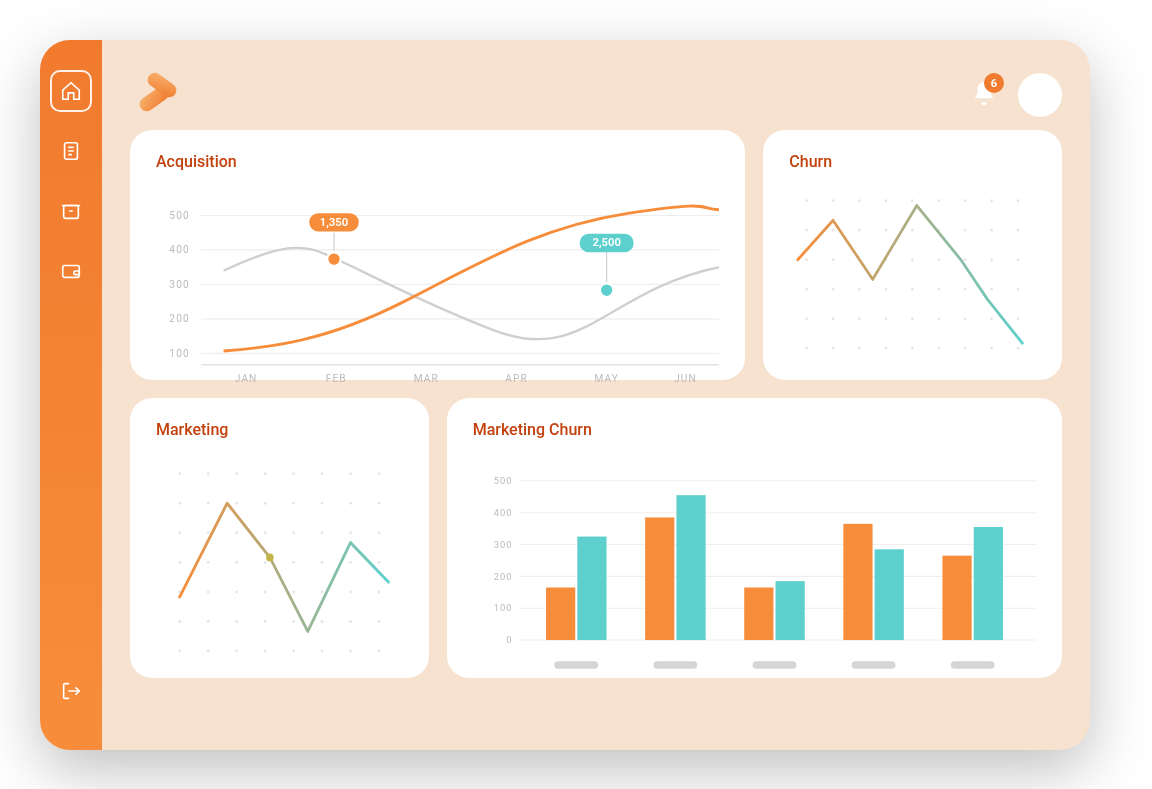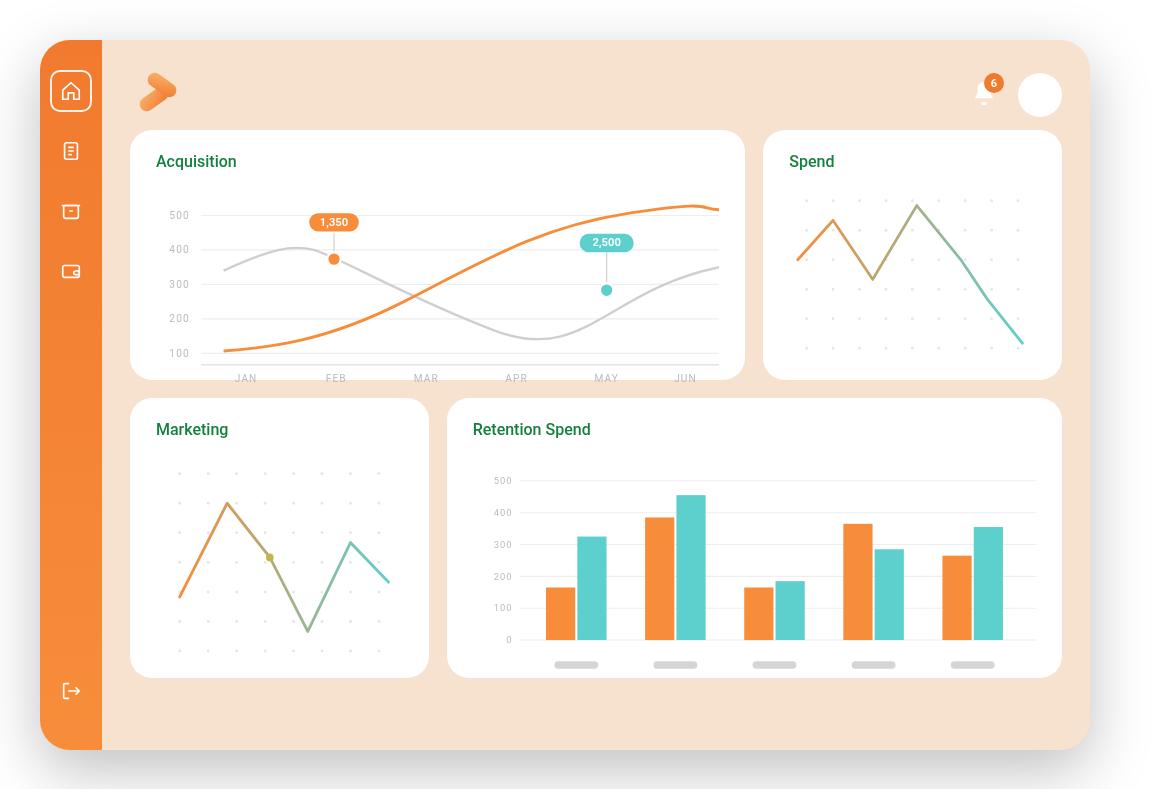--- a/index.html
+++ b/index.html
@@ -98,21 +98,21 @@
     padding: 22px 26px;
     display: flex;
     flex-direction: column;
   }
   .card-acquisition { grid-column: 1 / 3; grid-row: 1; }
   .card-churn { grid-column: 3; grid-row: 1; }
   .card-retention { grid-column: 1; grid-row: 2; }
   .card-marketing { grid-column: 2 / 4; grid-row: 2; }
   .card-title {
     font-size: 16px;
-    color: #15803d;
+    color: #c2410c;
     font-weight: 500;
     margin-bottom: 10px;
   }
   .chart-body { flex: 1; position: relative; }
   svg.chart { width: 100%; height: 100%; }
   .ytick text, .xtick text {
     font-size: 9px;
     fill: #bbb;
     letter-spacing: 1px;
   }
@@ -235,21 +235,21 @@
               <text x="240" y="175" text-anchor="middle">MAR</text>
               <text x="320" y="175" text-anchor="middle">APR</text>
               <text x="400" y="175" text-anchor="middle">MAY</text>
               <text x="470" y="175" text-anchor="middle">JUN</text>
             </g>
           </svg>
         </div>
       </div>
 
       <div class="card card-churn">
-        <div class="card-title">Spend</div>
+        <div class="card-title">Churn</div>
         <div class="chart-body">
           <svg class="chart" viewBox="0 0 280 180" preserveAspectRatio="none">
             <defs>
                 <linearGradient id="gradChurn" x1="0" y1="0" x2="1" y2="0">
                   <stop offset="0" stop-color="#f78d3a"></stop>
                   <stop offset="1" stop-color="#5dd0cd"></stop>
                 </linearGradient>
               </defs>
             <g class="dotgrid">
 
@@ -383,21 +383,21 @@
                 <circle cx="205" cy="205" r="1.5"></circle>
                 <circle cx="235" cy="205" r="1.5"></circle>
             </g>
             <polyline points="25,150 75,55 120,110 160,185 205,95 245,135" stroke="url(#gradRet)" stroke-width="3" fill="none" stroke-linejoin="round" stroke-linecap="round"></polyline>
             <circle cx="120" cy="110" r="4" fill="#c2b54a"></circle>
           </svg>
         </div>
       </div>
 
       <div class="card card-marketing">
-        <div class="card-title">Retention Spend</div>
+        <div class="card-title">Marketing Churn</div>
         <div class="chart-body">
           <svg class="chart" viewBox="0 0 540 220" preserveAspectRatio="none">
             <g class="ytick">
               <line class="gridline" x1="45" x2="540" y1="180" y2="180"></line>
                 <text x="38" y="183" text-anchor="end">0</text>
               <line class="gridline" x1="45" x2="540" y1="150" y2="150"></line>
                 <text x="38" y="153" text-anchor="end">100</text>
               <line class="gridline" x1="45" x2="540" y1="120" y2="120"></line>
                 <text x="38" y="123" text-anchor="end">200</text>
               <line class="gridline" x1="45" x2="540" y1="90" y2="90"></line>

